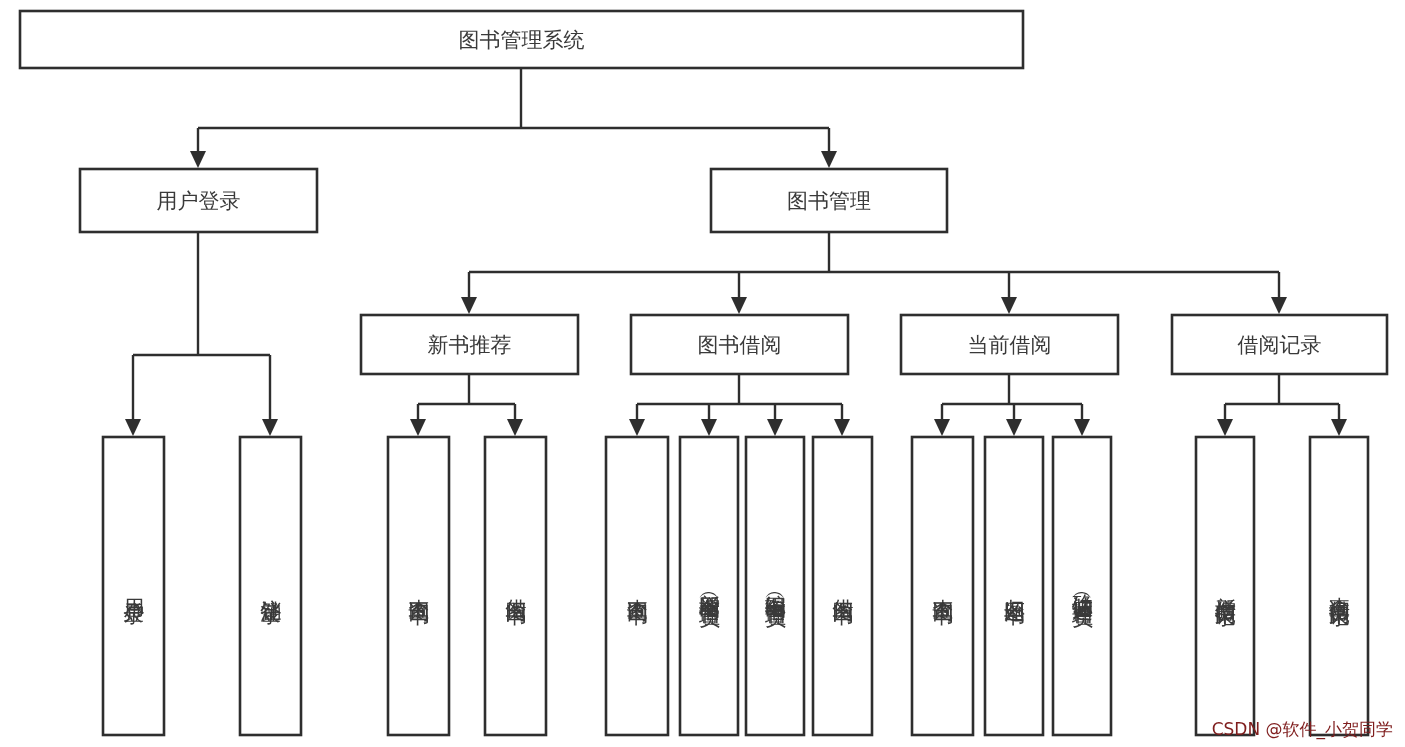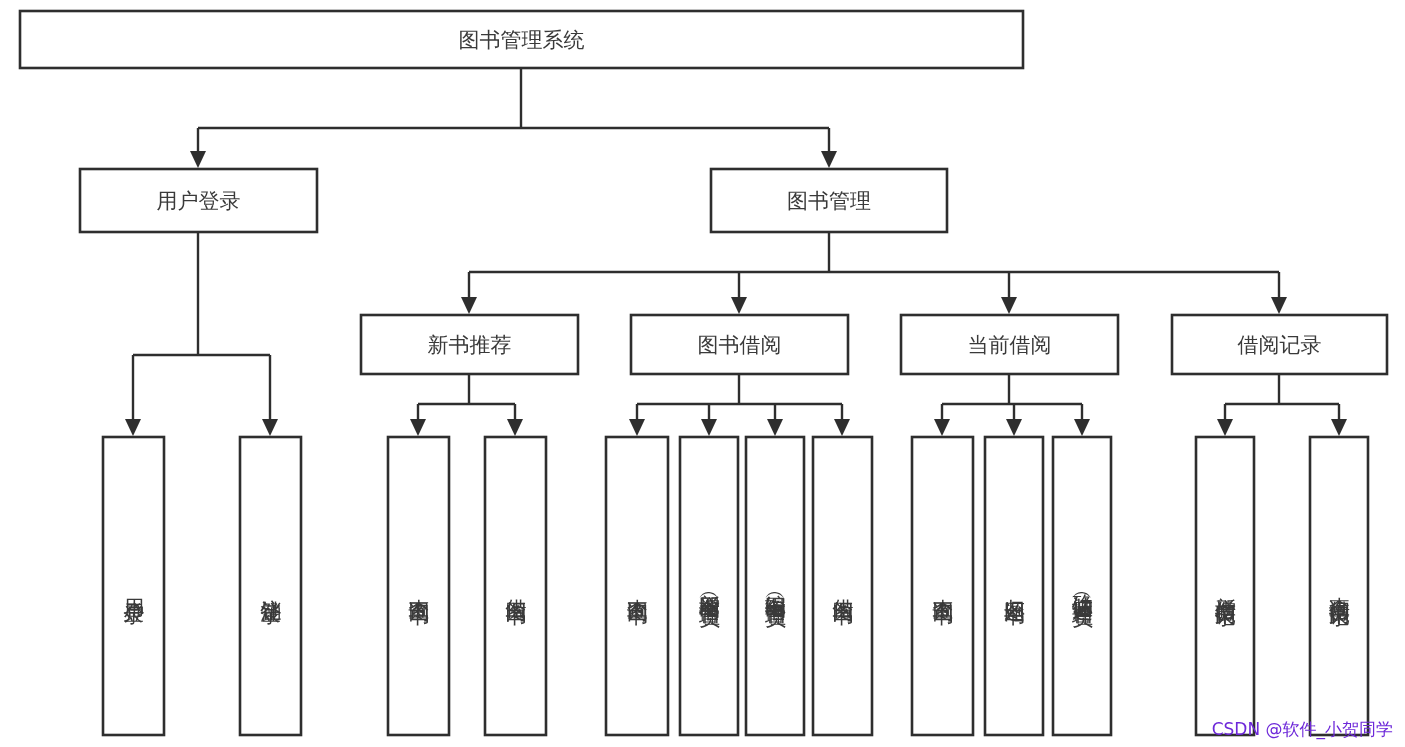--- a/index.html
+++ b/index.html
@@ -61,21 +61,21 @@
     white-space: nowrap;
     pointer-events: none;
     user-select: none;
   }
   .watermark {
     position: absolute;
     right: 12px;
     bottom: 6px;
     font-family: "DejaVu Sans", "Liberation Sans", sans-serif;
     font-size: 17px;
-    color: #6d28d9;
+    color: #7f1d1d;
     white-space: nowrap;
     user-select: none;
   }
 </style>
 </head>
 <body>
 
 <div id="diagram-root">
 
   <svg class="flow" viewBox="0 0 1405 747">

